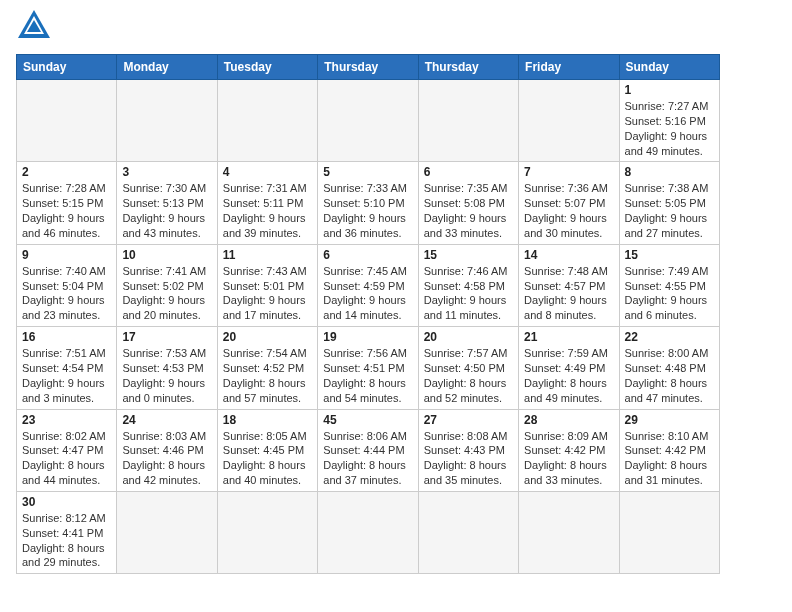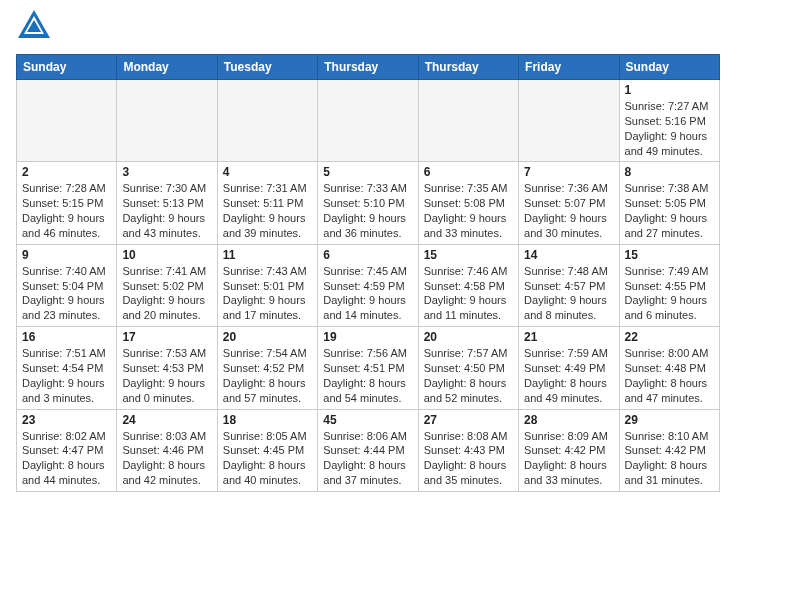--- a/index.html
+++ b/index.html
@@ -257,15 +257,27 @@
           </td>
           <td>
             <span class="day-number">28</span>
             <div class="day-info">Sunrise: 8:09 AM<br>Sunset: 4:42 PM<br>Daylight: 8 hours and 33 minutes.</div>
           </td>
           <td>
             <span class="day-number">29</span>
             <div class="day-info">Sunrise: 8:10 AM<br>Sunset: 4:42 PM<br>Daylight: 8 hours and 31 minutes.</div>
           </td>
         </tr>
+        <tr class="last-row">
+          <td>
+            <span class="day-number">30</span>
+            <div class="day-info">Sunrise: 8:12 AM<br>Sunset: 4:41 PM<br>Daylight: 8 hours and 29 minutes.</div>
+          </td>
+          <td class="empty"></td>
+          <td class="empty"></td>
+          <td class="empty"></td>
+          <td class="empty"></td>
+          <td class="empty"></td>
+          <td class="empty"></td>
+        </tr>
       </tbody>
   </table>
 </div>
 
 </body></html>

